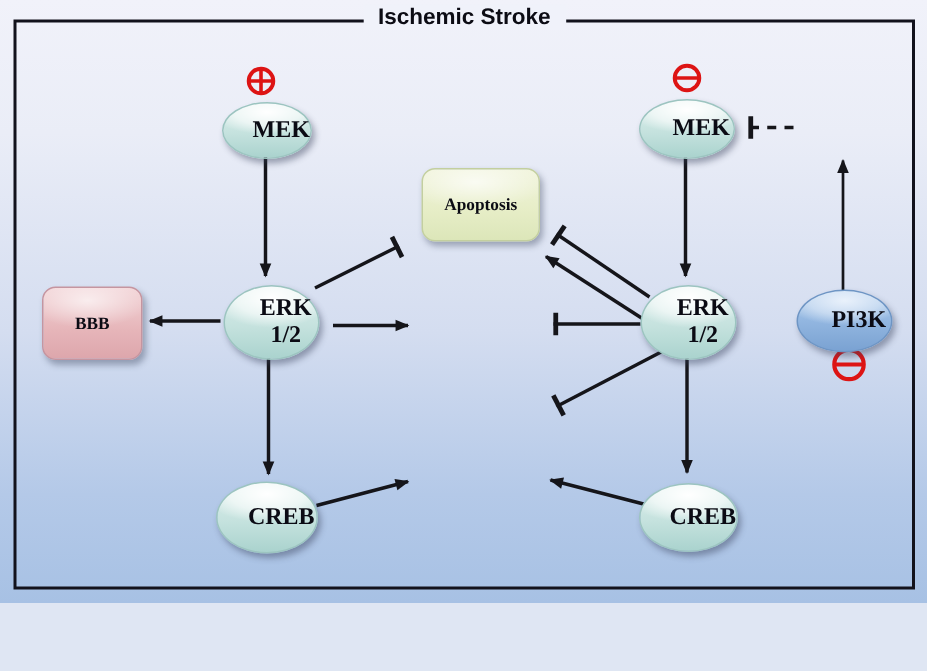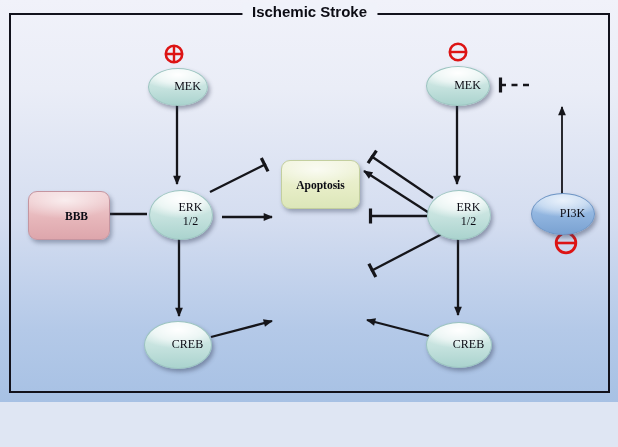--- a/index.html
+++ b/index.html
@@ -36,30 +36,28 @@
   }
   .box{
     position:absolute;display:flex;align-items:center;justify-content:center;text-align:center;
     border-radius:9px;box-shadow:2px 3px 4px rgba(55,65,90,.4);
   }
   .pink{
     background:
       radial-gradient(ellipse 90% 55% at 45% 18%, rgba(255,255,255,.65) 0%, rgba(255,255,255,0) 70%),
       linear-gradient(180deg,#f2d4d7 0%,#e6b5b9 60%,#dda6ac 100%);
     border:1px solid #c595a0;
-    padding-left:15px;
   }
   .green{
     background:
       radial-gradient(ellipse 90% 55% at 45% 18%, rgba(255,255,255,.7) 0%, rgba(255,255,255,0) 70%),
       linear-gradient(180deg,#f1f4dc 0%,#e6edc6 60%,#dce6b9 100%);
     border:1px solid #c3cf9f;
-    margin-top:48px;
   }
-  .nlabel{font-weight:400;font-size:12px;color:#0b0b14;line-height:1.15;margin-left:19px;}
+  .nlabel{font-weight:700;font-size:16px;color:#0b0b14;line-height:1.15;margin-left:19px;}
   .blabel{font-weight:700;font-size:11.5px;color:#0b0b14;white-space:nowrap;}
   svg.overlay{position:absolute;left:0;top:0;pointer-events:none;}
   .sym{position:absolute;}
 </style>
 </head>
 <body>
 
 <div class="canvas">
 
   <div class="frame">

